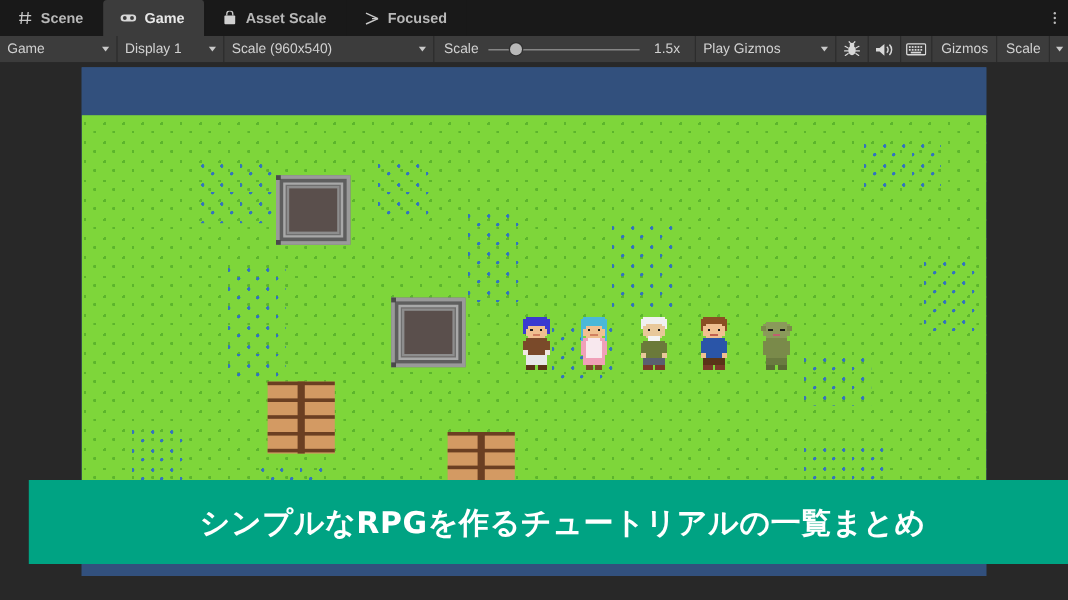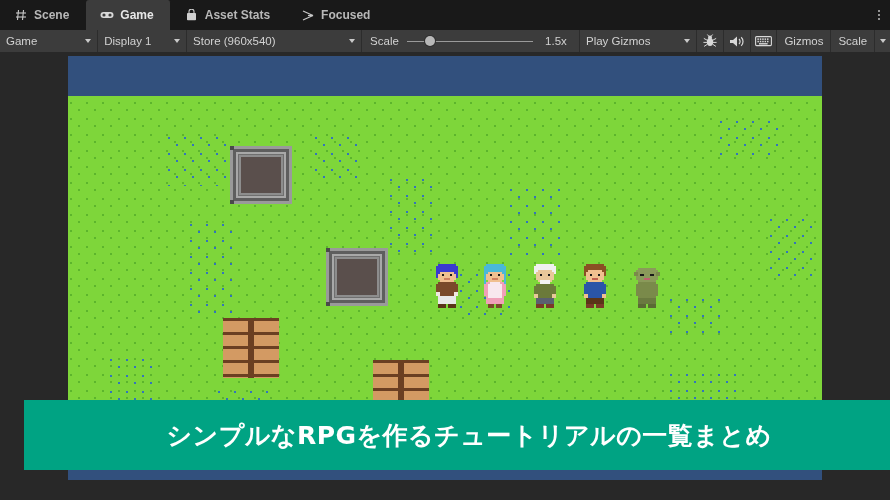--- a/index.html
+++ b/index.html
@@ -321,21 +321,21 @@
       <span>Game</span>
     </div>
 
     <div class="tab">
       <span class="ico">
         <svg width="11" height="12" viewBox="0 0 11 12">
           <path d="M3 4 V2.6 a2.5 2.5 0 0 1 5 0 V4" stroke="#c9c9c9" stroke-width="1.1" fill="none"></path>
           <rect x="1" y="4" width="9" height="7.2" rx="0.8" fill="#d0d0d0"></rect>
         </svg>
       </span>
-      <span>Asset Stats</span>
+      <span>Asset Scale</span>
     </div>
 
     <div class="tab">
       <span class="ico">
         <svg width="13" height="11" viewBox="0 0 13 11">
           <g stroke="#c9c9c9" stroke-width="1.2" fill="none">
             <path d="M1 1 L11 5.5"></path>
             <path d="M1 10 L11 5.5"></path>
             <path d="M11 5.5 L6 5.5"></path>
           </g>
@@ -359,21 +359,21 @@
       <span>Game</span>
       <span class="caret"></span>
     </div>
 
     <div class="tb-item tb-dropdown w-disp">
       <span>Display 1</span>
       <span class="caret"></span>
     </div>
 
     <div class="tb-item tb-dropdown w-res">
-      <span>Store (960x540)</span>
+      <span>Scale (960x540)</span>
       <span class="caret"></span>
     </div>
 
     <div class="tb-scale">
       <span>Scale</span>
       <span class="slider">
         <span class="track"></span>
         <span class="knob" style="left: 14%;"></span>
       </span>
       <span class="scale-val">1.5x</span>

